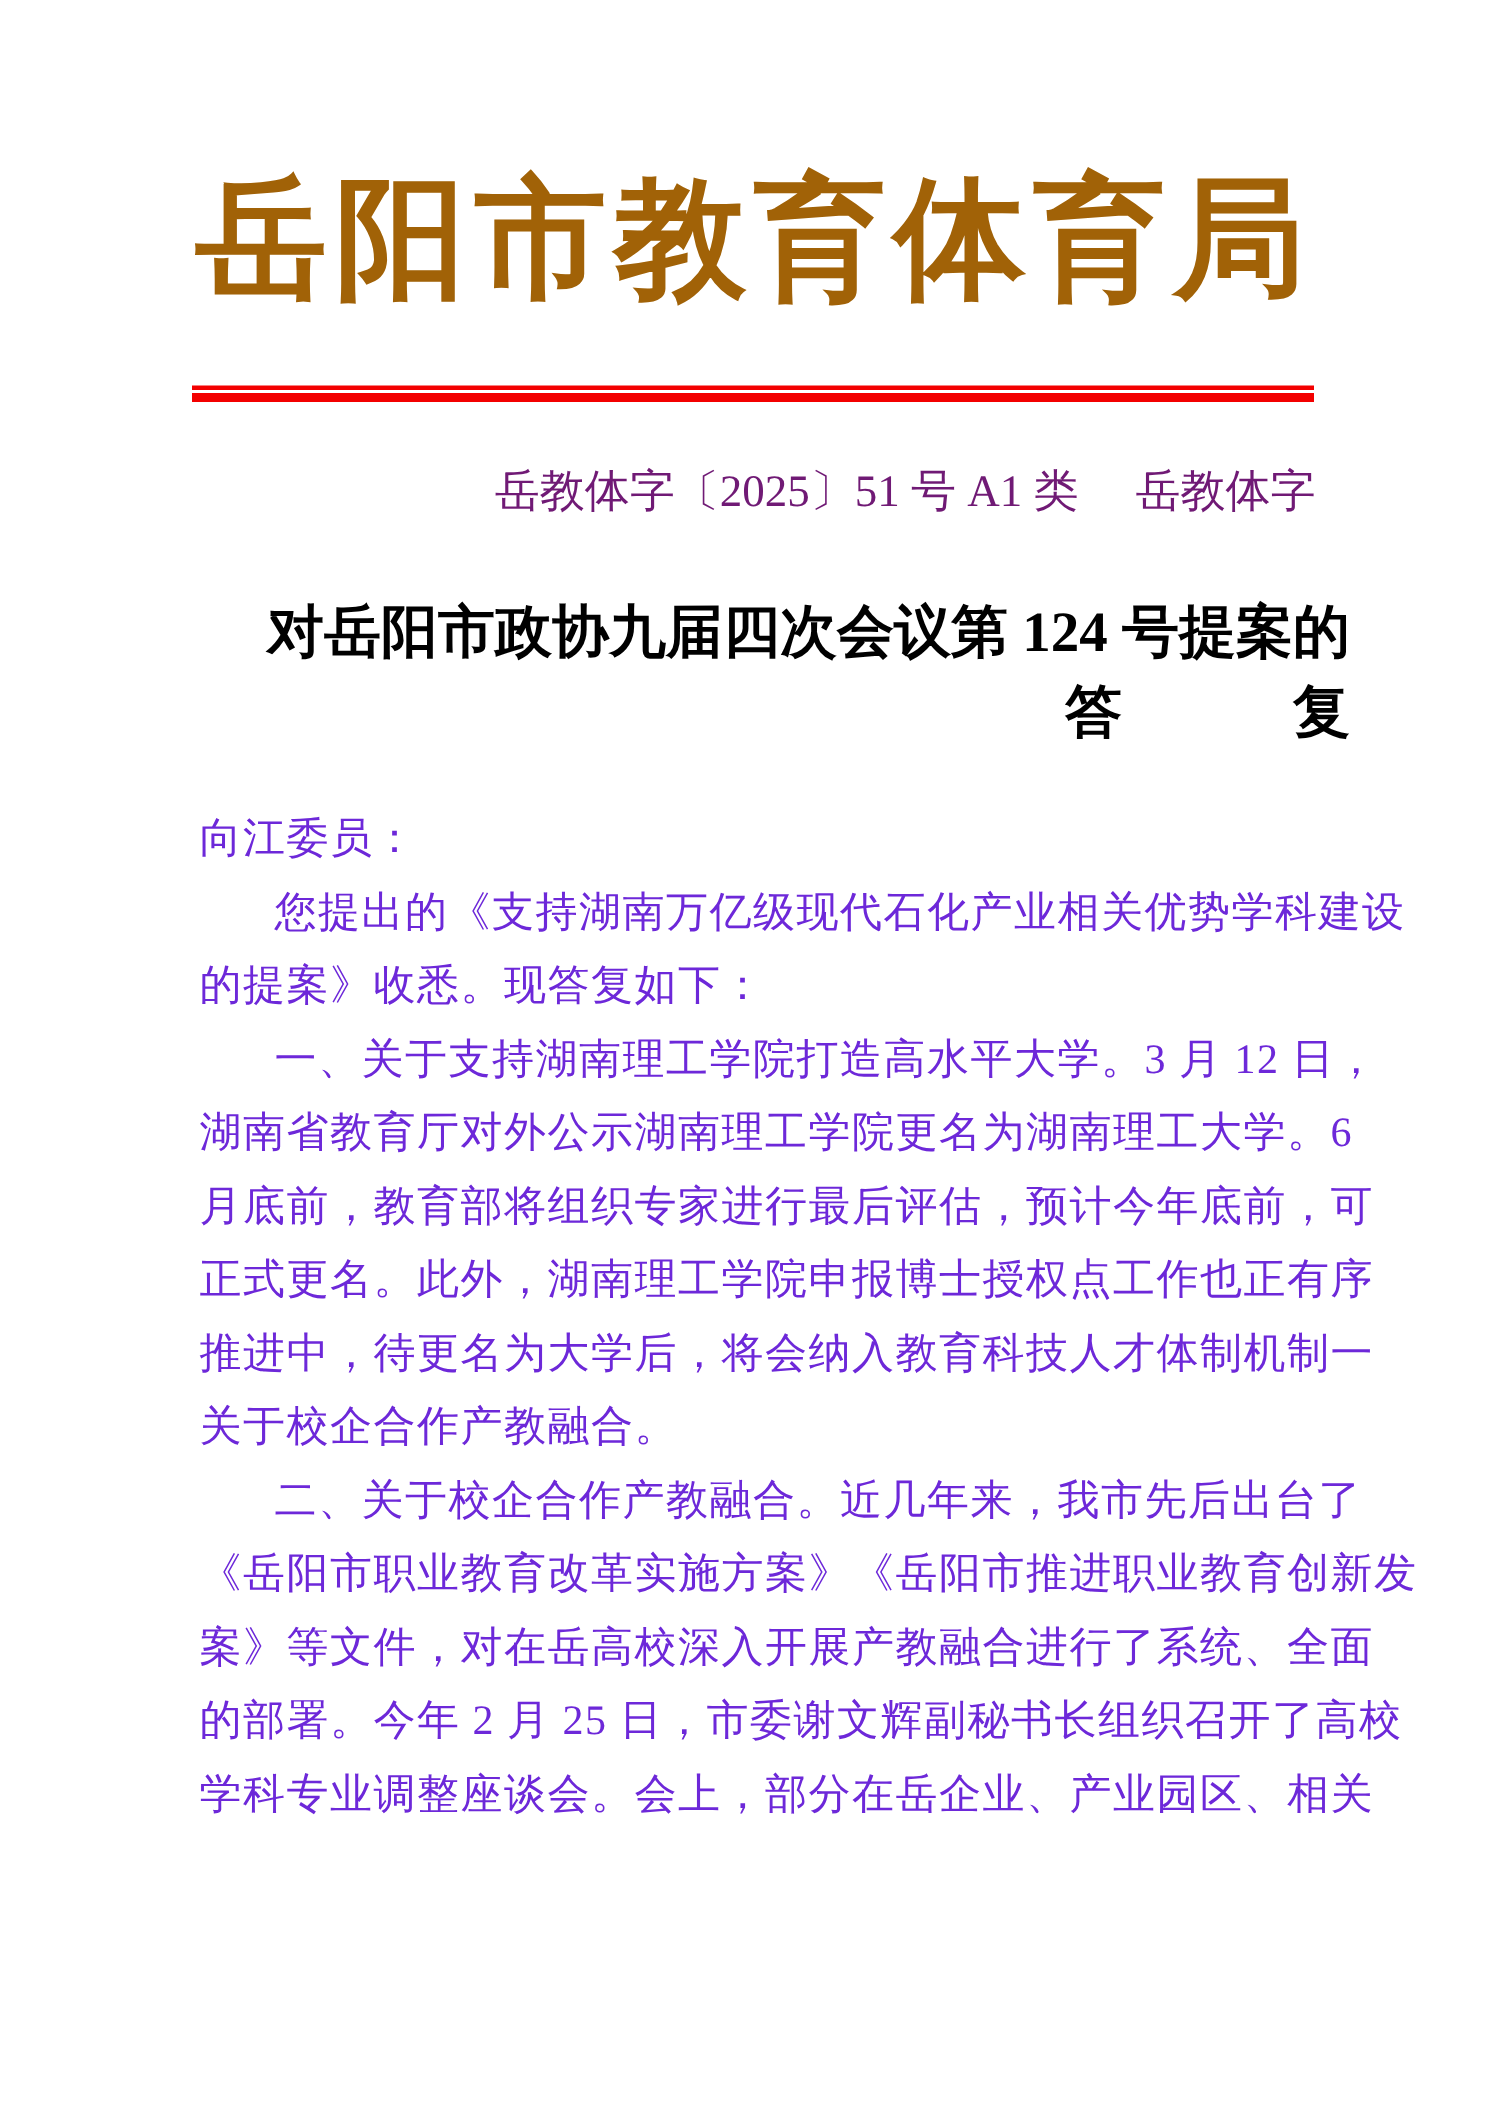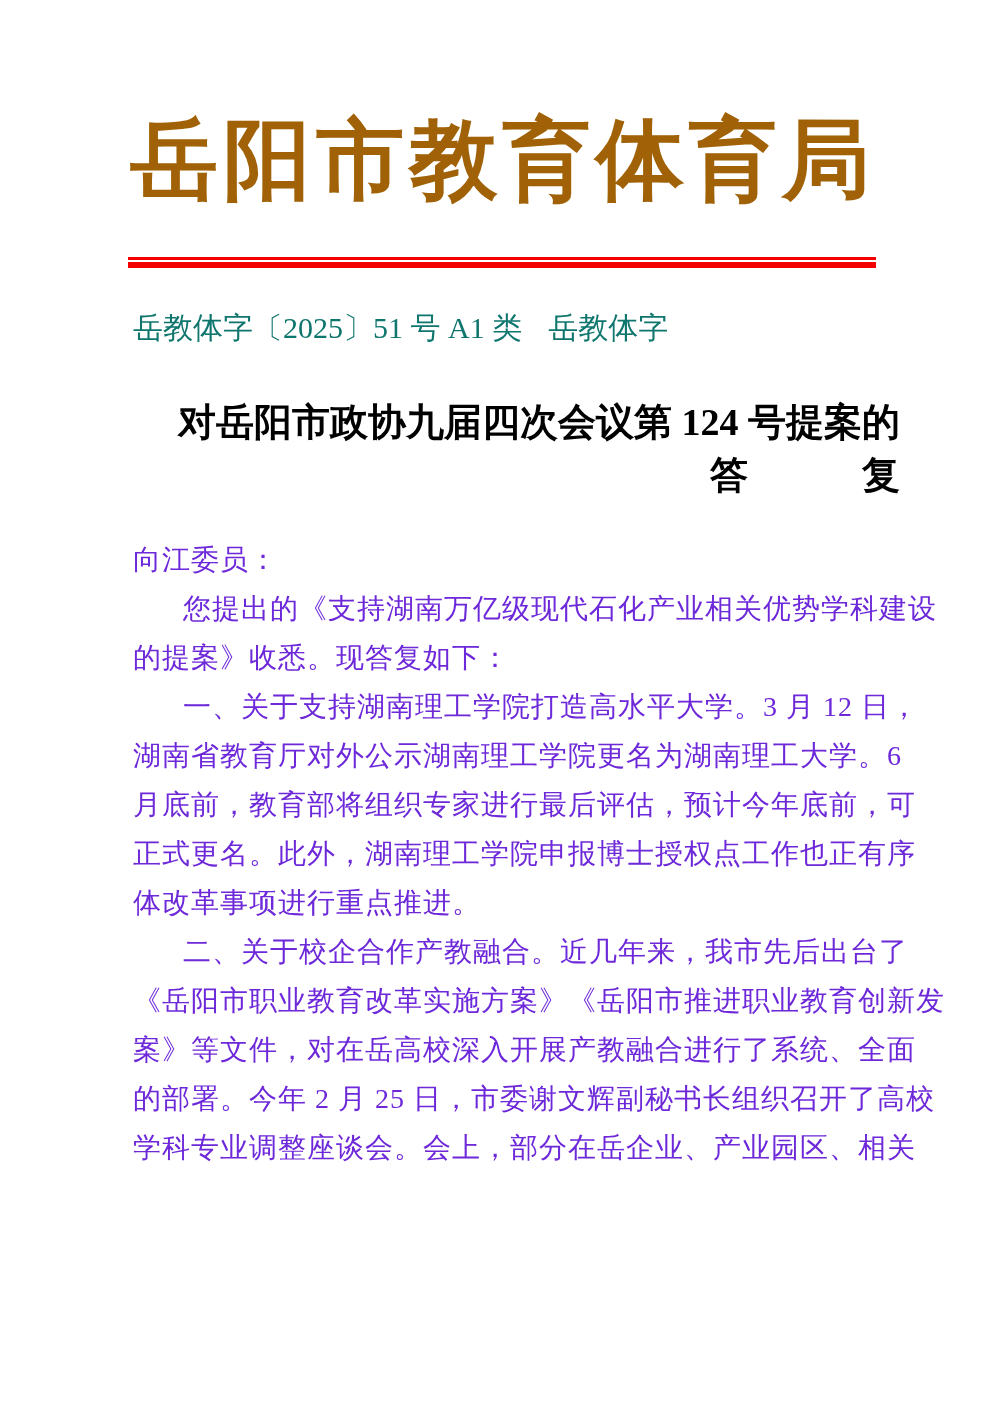--- a/index.html
+++ b/index.html
@@ -48,24 +48,25 @@
 
   
   .doc-meta-row {
     position: absolute;
     top: 306px;
     left: 133px;
     right: 123px;
     height: 44px;
     line-height: 44px;
     display: flex;
+    justify-content: flex-end;
     align-items: baseline;
-    gap: 26px;
+    gap: 38px;
     font-size: 30px;
-    color: #0f766e;
+    color: #701a75;
     white-space: nowrap;
   }
 
   
   .doc-title {
     position: absolute;
     top: 396px;
     left: 100px;
     right: 100px;
     text-align: right;
@@ -122,21 +123,22 @@
   </div>
 
   <div class="doc-body">
     <div class="body-line">向江委员：</div>
     <div class="body-line indent justify">您提出的《支持湖南万亿级现代石化产业相关优势学科建设</div>
     <div class="body-line">的提案》收悉。现答复如下：</div>
     <div class="body-line indent justify">一、关于支持湖南理工学院打造高水平大学。3 月 12 日，</div>
     <div class="body-line justify">湖南省教育厅对外公示湖南理工学院更名为湖南理工大学。6</div>
     <div class="body-line justify">月底前，教育部将组织专家进行最后评估，预计今年底前，可</div>
     <div class="body-line justify">正式更名。此外，湖南理工学院申报博士授权点工作也正有序</div>
-    <div class="body-line">体改革事项进行重点推进。</div>
+    <div class="body-line justify">推进中，待更名为大学后，将会纳入教育科技人才体制机制一</div>
+    <div class="body-line">关于校企合作产教融合。</div>
     <div class="body-line indent justify">二、关于校企合作产教融合。近几年来，我市先后出台了</div>
     <div class="body-line justify">《岳阳市职业教育改革实施方案》《岳阳市推进职业教育创新发</div>
     <div class="body-line justify">案》等文件，对在岳高校深入开展产教融合进行了系统、全面</div>
     <div class="body-line justify">的部署。今年 2 月 25 日，市委谢文辉副秘书长组织召开了高校</div>
     <div class="body-line justify">学科专业调整座谈会。会上，部分在岳企业、产业园区、相关</div>
   </div>
 
 </div>
 
 </body></html>

